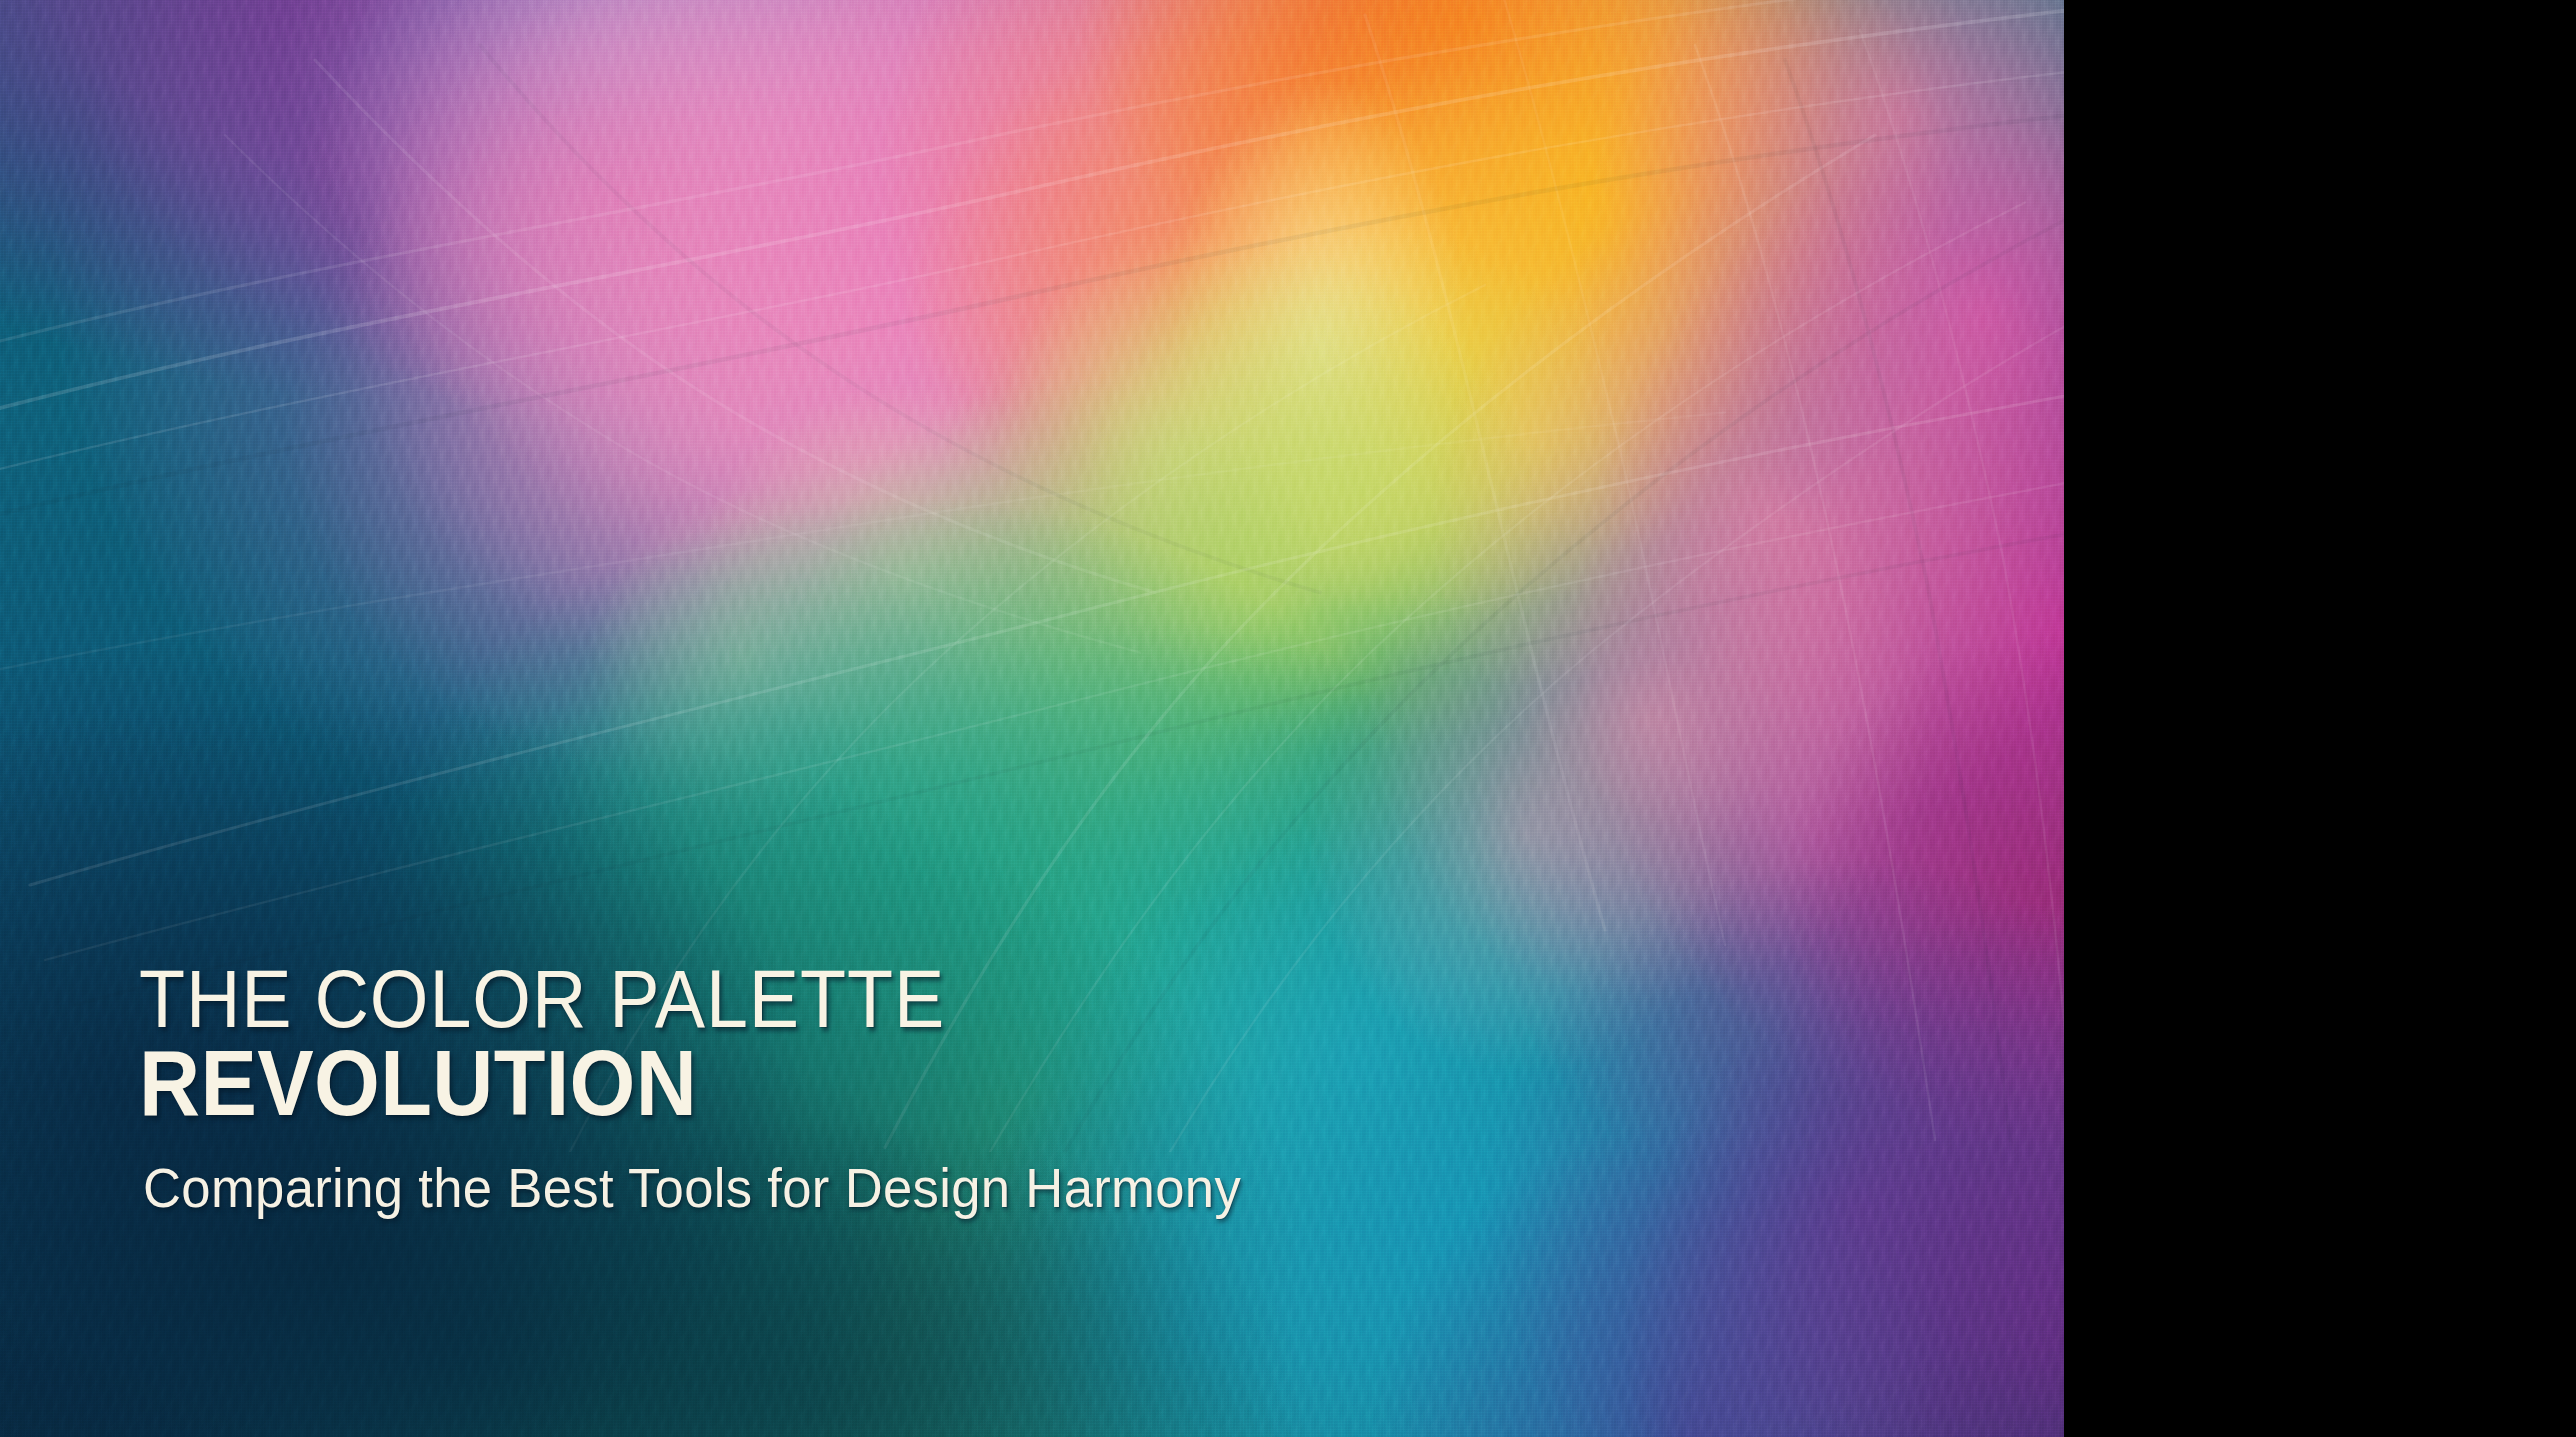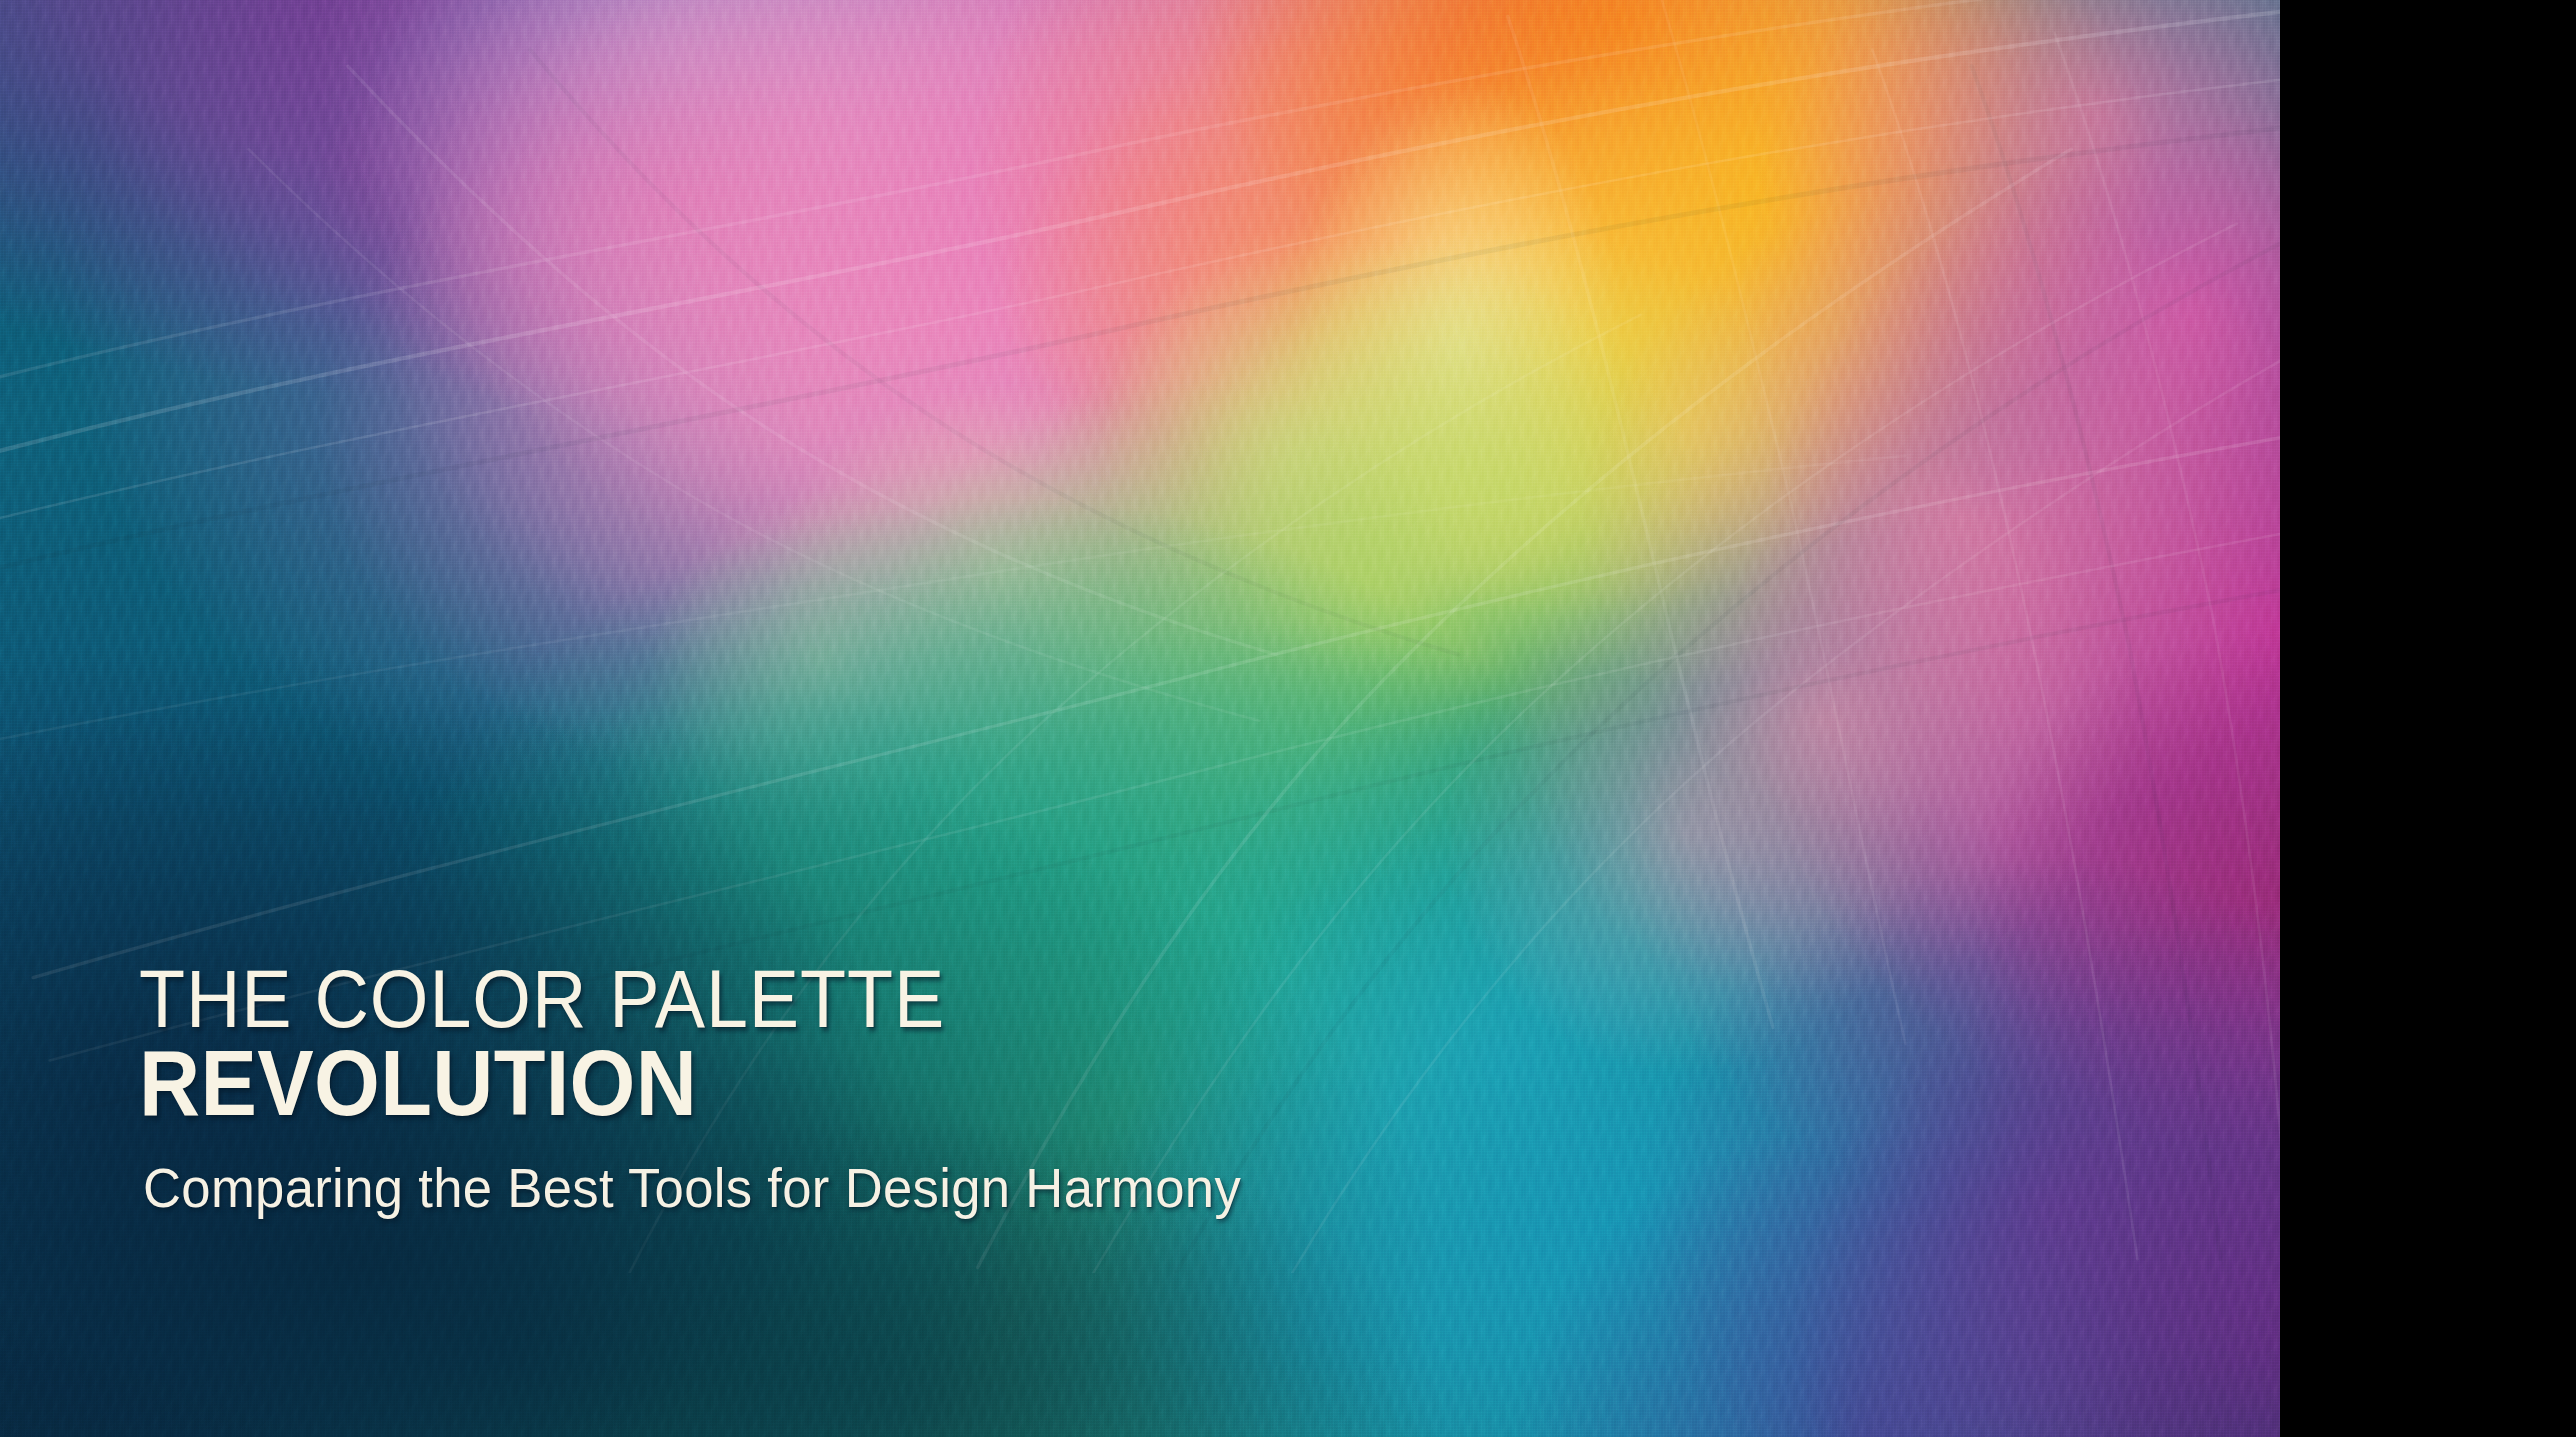--- a/index.html
+++ b/index.html
@@ -4,21 +4,21 @@
 <title>The Color Palette Revolution</title>
 <style>
   html, body {
     margin: 0;
     padding: 0;
     background: #000;
   }
 
   #stage {
     position: relative;
-    width: 2280px;
+    width: 2064px;
     height: 1438px;
     overflow: hidden;
     font-family: "Liberation Sans", sans-serif;
     background: #d946ef;
   }
 
   
   .paint {
     position: absolute;
     inset: 0;

